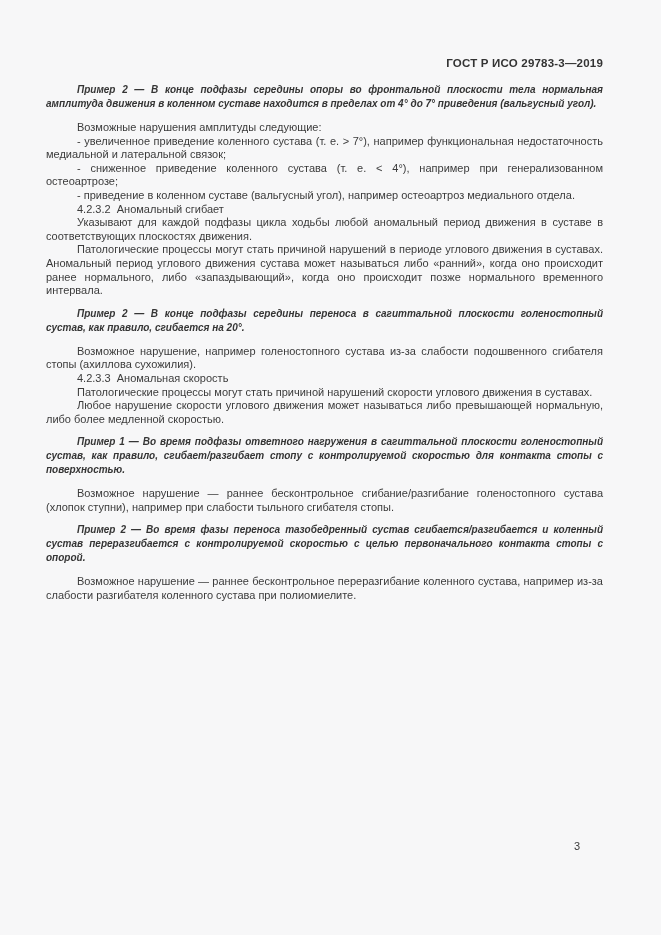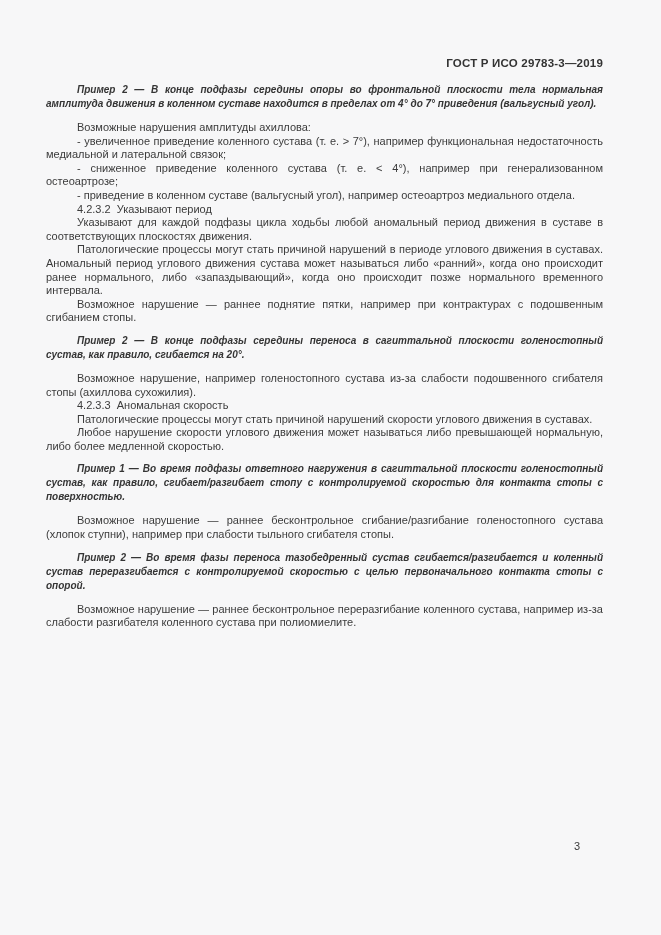--- a/index.html
+++ b/index.html
@@ -63,28 +63,27 @@
 </style>
 </head>
 <body>
 
 <div class="page">
   <div class="inner">
     <div class="doc-header">ГОСТ Р ИСО 29783-3—2019</div>
 
     <div class="content">
       <p class="p-example">Пример 2 — В конце подфазы середины опоры во фронтальной плоскости тела нормальная амплитуда движения в коленном суставе находится в пределах от 4° до 7° приведения (вальгусный угол).</p>
-      <p class="p-body">Возможные нарушения амплитуды ахиллова:</p>
+      <p class="p-body">Возможные нарушения амплитуды следующие:</p>
       <p class="p-body">- увеличенное приведение коленного сустава (т. е. &gt; 7°), например функциональная недостаточность медиальной и латеральной связок;</p>
       <p class="p-body">- сниженное приведение коленного сустава (т. е. &lt; 4°), например при генерализованном остеоартрозе;</p>
       <p class="p-body">- приведение в коленном суставе (вальгусный угол), например остеоартроз медиального отдела.</p>
-      <p class="p-body p-head">4.2.3.2  Указывают период</p>
+      <p class="p-body p-head">4.2.3.2  Аномальный сгибает</p>
       <p class="p-body">Указывают для каждой подфазы цикла ходьбы любой аномальный период движения в суставе в соответствующих плоскостях движения.</p>
       <p class="p-body">Патологические процессы могут стать причиной нарушений в периоде углового движения в суставах. Аномальный период углового движения сустава может называться либо «ранний», когда оно происходит ранее нормального, либо «запаздывающий», когда оно происходит позже нормального временного интервала.</p>
-      <p class="p-body">Возможное нарушение — раннее поднятие пятки, например при контрактурах с подошвенным сгибанием стопы.</p>
       <p class="p-example">Пример 2 — В конце подфазы середины переноса в сагиттальной плоскости голеностопный сустав, как правило, сгибается на 20°.</p>
       <p class="p-body">Возможное нарушение, например голеностопного сустава из-за слабости подошвенного сгибателя стопы (ахиллова сухожилия).</p>
       <p class="p-body p-head">4.2.3.3  Аномальная скорость</p>
       <p class="p-body">Патологические процессы могут стать причиной нарушений скорости углового движения в суставах.</p>
       <p class="p-body">Любое нарушение скорости углового движения может называться либо превышающей нормальную, либо более медленной скоростью.</p>
       <p class="p-example">Пример 1 — Во время подфазы ответного нагружения в сагиттальной плоскости голеностопный сустав, как правило, сгибает/разгибает стопу с контролируемой скоростью для контакта стопы с поверхностью.</p>
       <p class="p-body">Возможное нарушение — раннее бесконтрольное сгибание/разгибание голеностопного сустава (хлопок ступни), например при слабости тыльного сгибателя стопы.</p>
       <p class="p-example">Пример 2 — Во время фазы переноса тазобедренный сустав сгибается/разгибается и коленный сустав переразгибается с контролируемой скоростью с целью первоначального контакта стопы с опорой.</p>
       <p class="p-body">Возможное нарушение — раннее бесконтрольное переразгибание коленного сустава, например из-за слабости разгибателя коленного сустава при полиомиелите.</p>
     </div>

